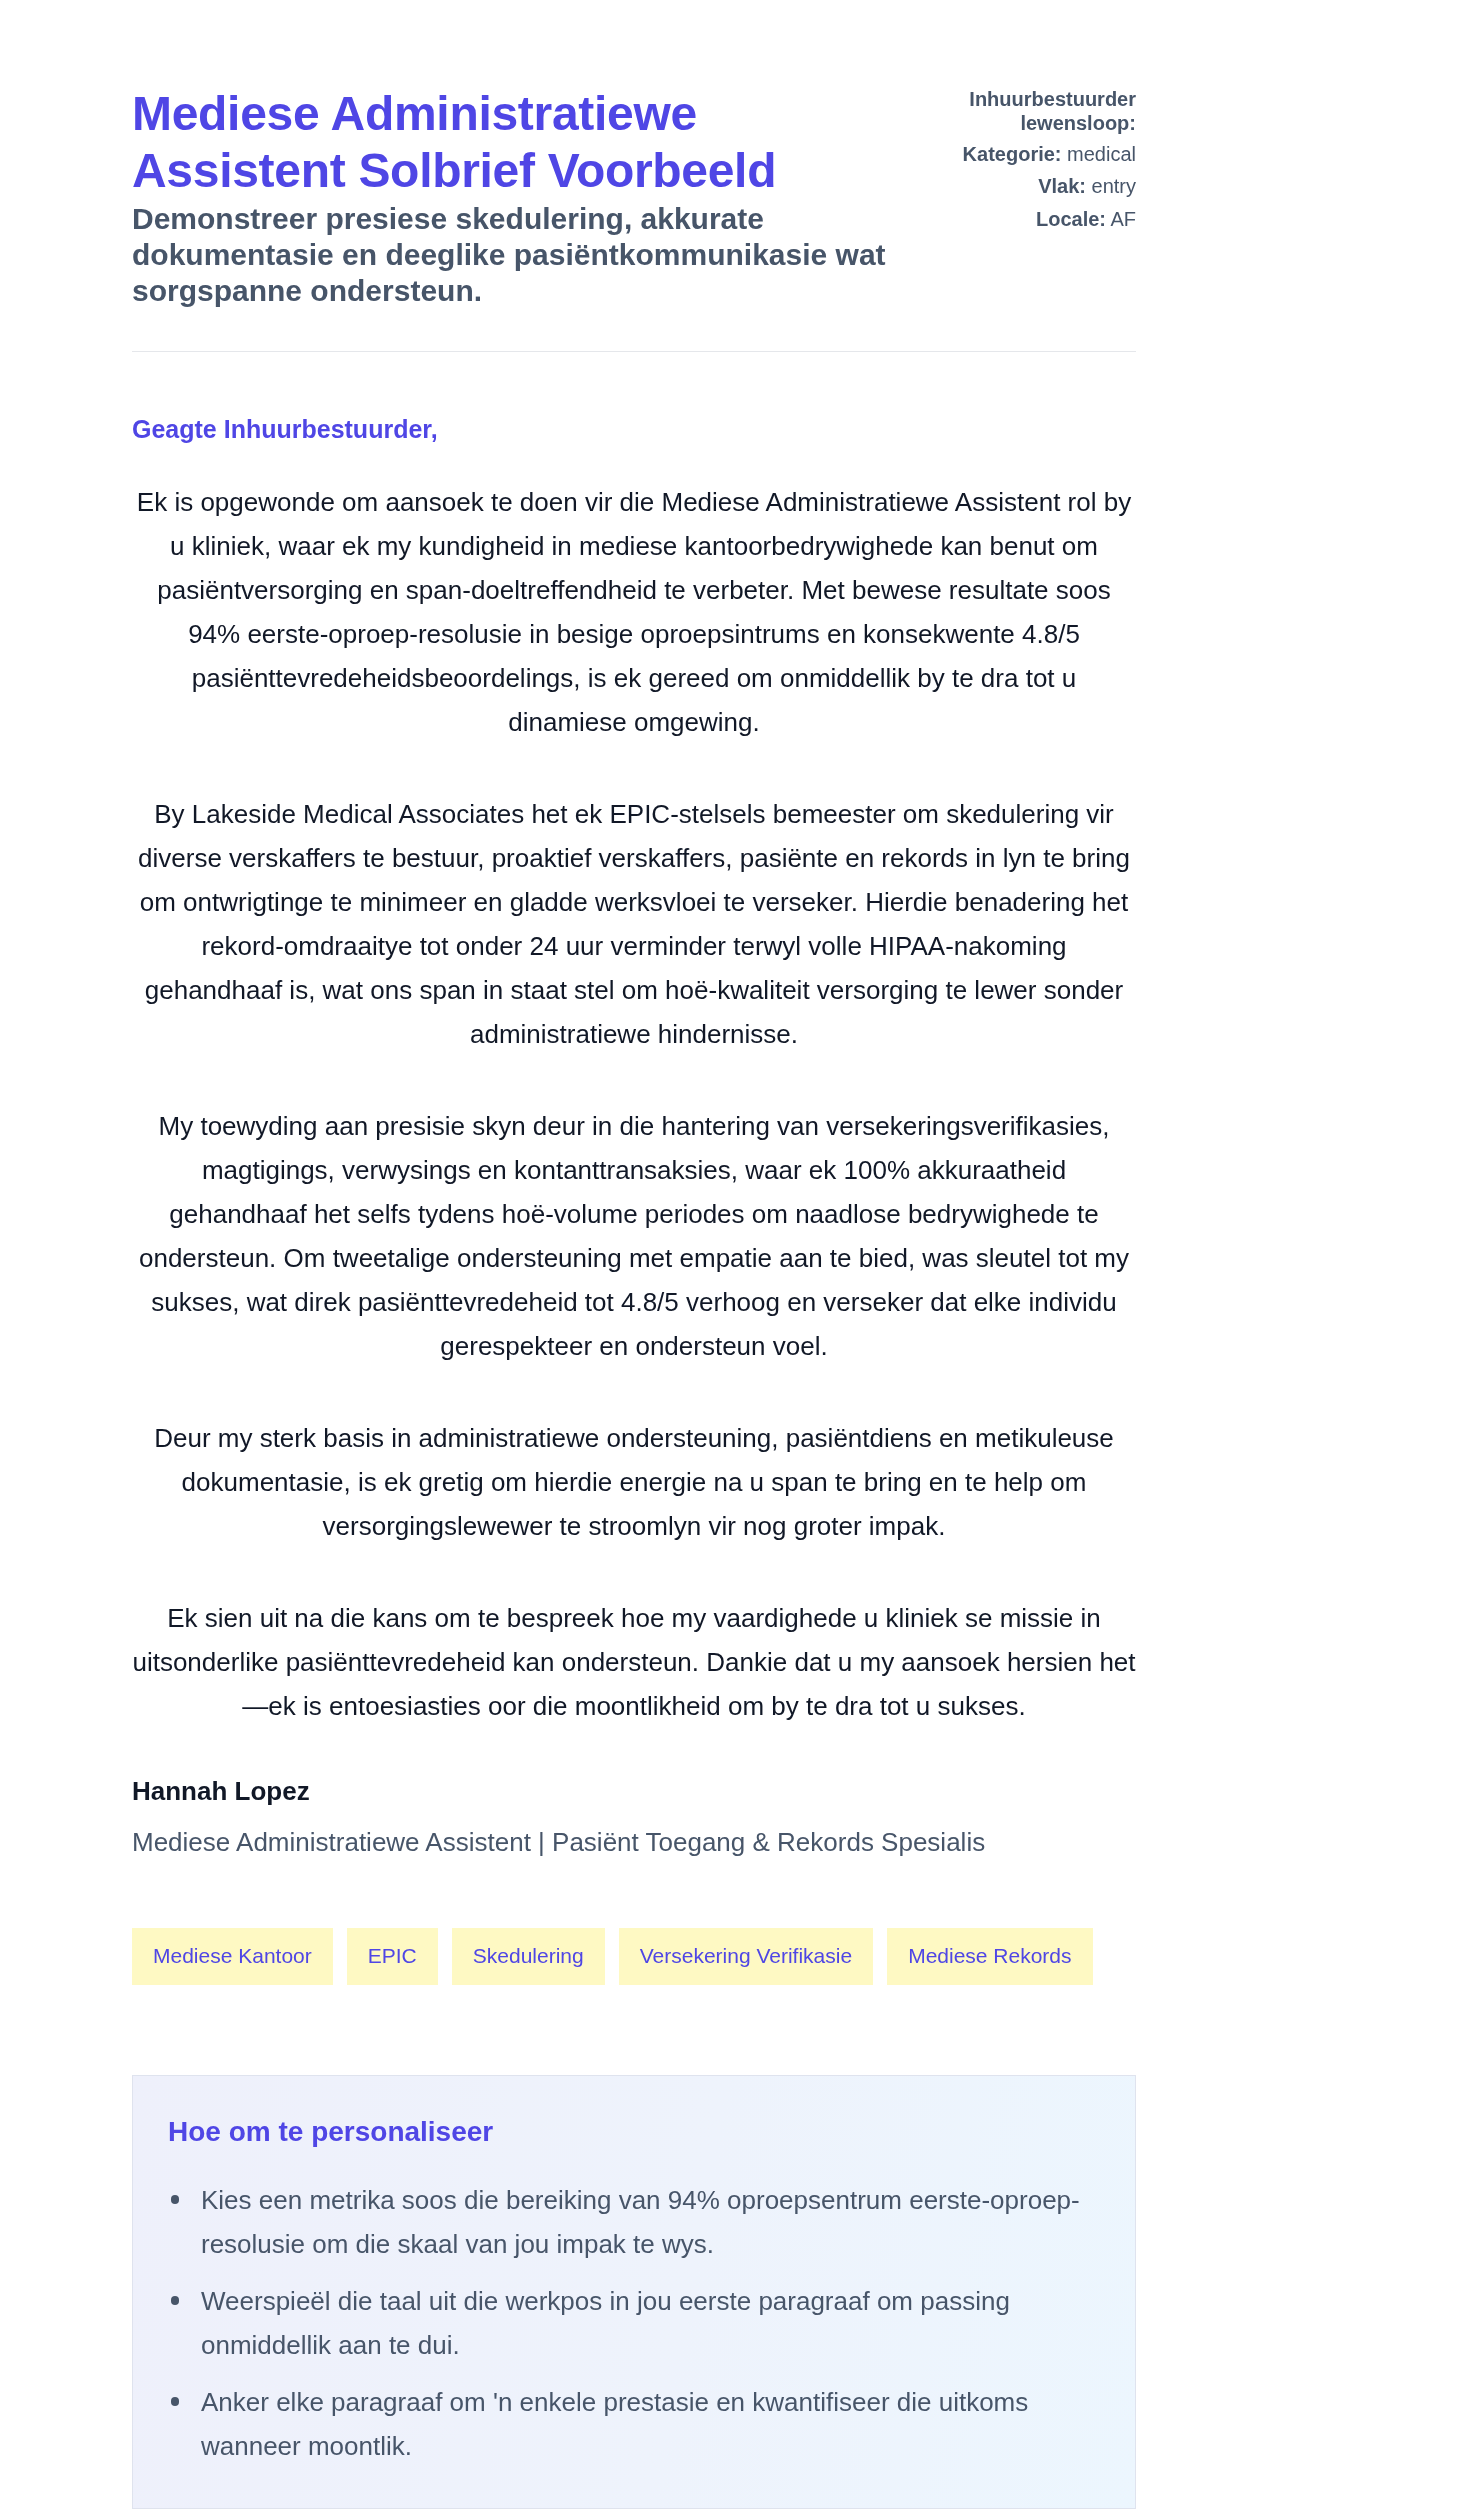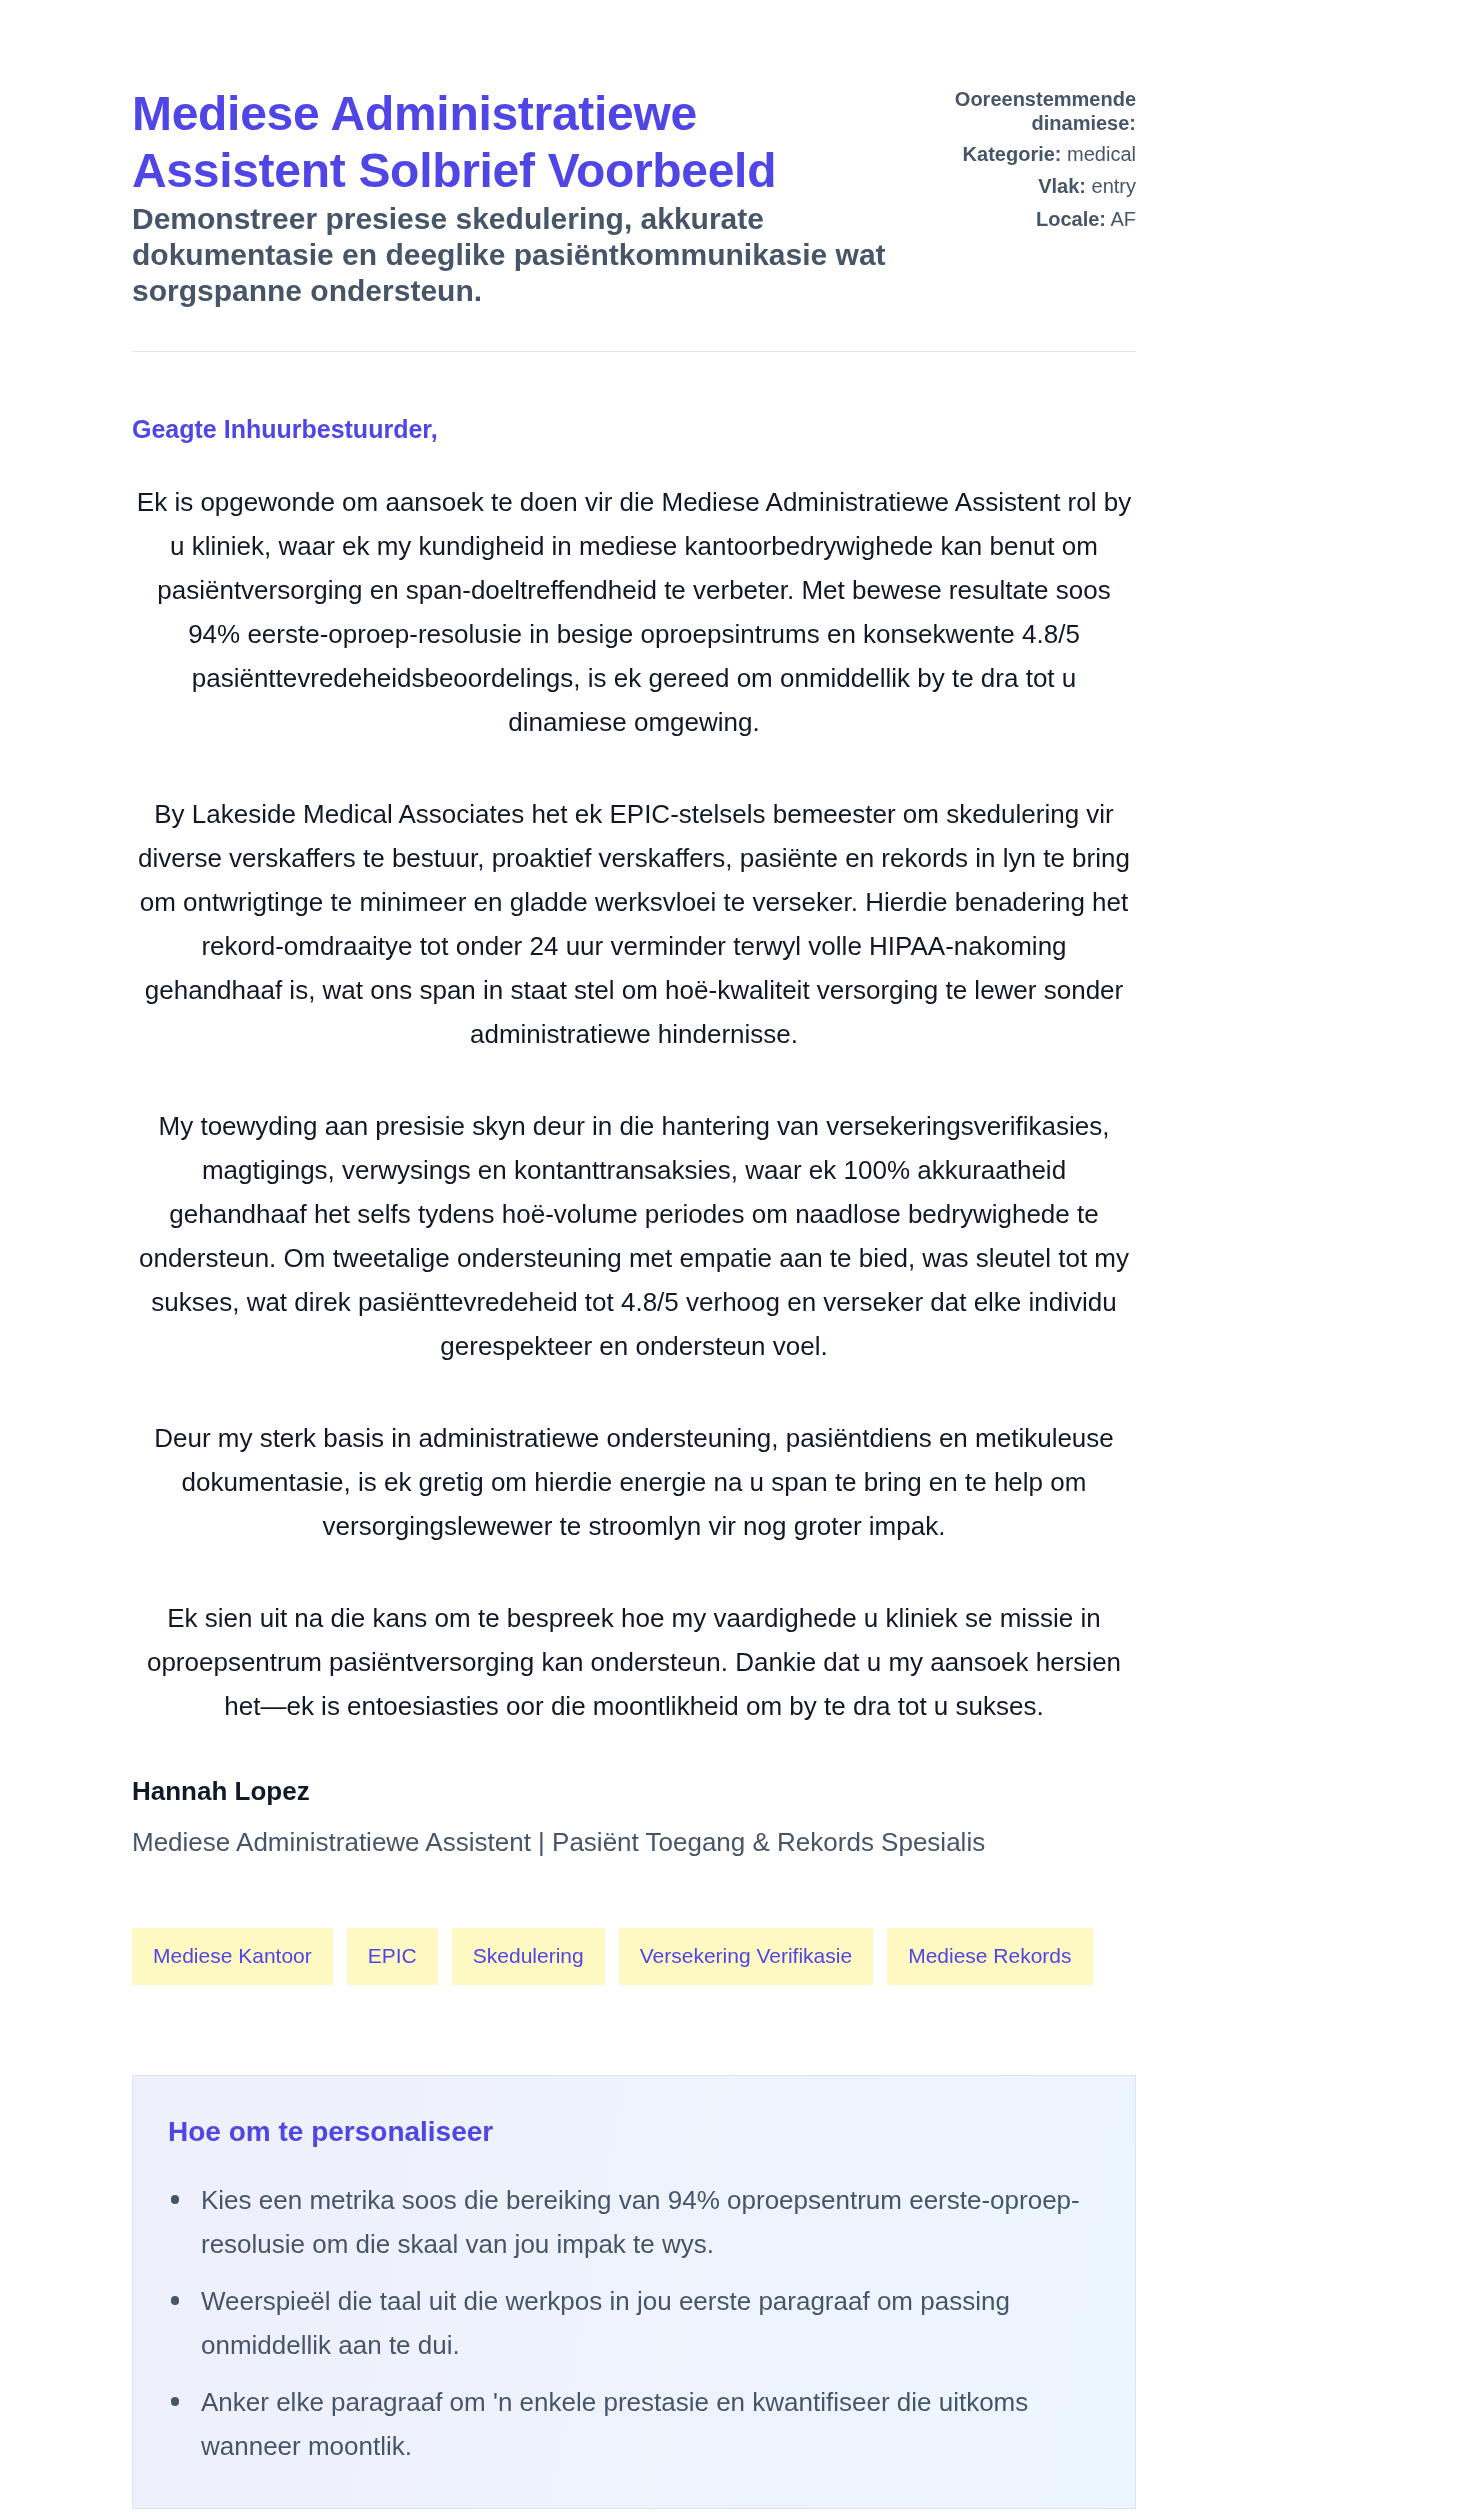--- a/index.html
+++ b/index.html
@@ -131,21 +131,21 @@
 
 <div class="page">
 
   <header class="header">
     <div class="header-left">
       <h1 class="title">Mediese Administratiewe Assistent Solbrief Voorbeeld</h1>
       <div class="subtitle">Demonstreer presiese skedulering, akkurate dokumentasie en deeglike pasiëntkommunikasie wat sorgspanne ondersteun.</div>
     </div>
     <div class="meta">
       <div class="row tight">
-        <b>Ooreenstemmende dinamiese:</b>
+        <b>Inhuurbestuurder lewensloop:</b>
       </div>
       <div class="row">
         <b>Kategorie:</b>
         <span>medical</span>
       </div>
       <div class="row">
         <b>Vlak:</b>
         <span>entry</span>
       </div>
       <div class="row">
@@ -155,21 +155,21 @@
     </div>
   </header>
 
   <section>
     <div class="greeting">Geagte Inhuurbestuurder,</div>
     <div class="letter-body">
       <p>Ek is opgewonde om aansoek te doen vir die Mediese Administratiewe Assistent rol by u kliniek, waar ek my kundigheid in mediese kantoorbedrywighede kan benut om pasiëntversorging en span-doeltreffendheid te verbeter. Met bewese resultate soos 94% eerste-oproep-resolusie in besige oproepsintrums en konsekwente 4.8/5 pasiënttevredeheidsbeoordelings, is ek gereed om onmiddellik by te dra tot u dinamiese omgewing.</p>
       <p>By Lakeside Medical Associates het ek EPIC-stelsels bemeester om skedulering vir diverse verskaffers te bestuur, proaktief verskaffers, pasiënte en rekords in lyn te bring om ontwrigtinge te minimeer en gladde werksvloei te verseker. Hierdie benadering het rekord-omdraaitye tot onder 24 uur verminder terwyl volle HIPAA-nakoming gehandhaaf is, wat ons span in staat stel om hoë-kwaliteit versorging te lewer sonder administratiewe hindernisse.</p>
       <p>My toewyding aan presisie skyn deur in die hantering van versekeringsverifikasies, magtigings, verwysings en kontanttransaksies, waar ek 100% akkuraatheid gehandhaaf het selfs tydens hoë-volume periodes om naadlose bedrywighede te ondersteun. Om tweetalige ondersteuning met empatie aan te bied, was sleutel tot my sukses, wat direk pasiënttevredeheid tot 4.8/5 verhoog en verseker dat elke individu gerespekteer en ondersteun voel.</p>
       <p>Deur my sterk basis in administratiewe ondersteuning, pasiëntdiens en metikuleuse dokumentasie, is ek gretig om hierdie energie na u span te bring en te help om versorgingslewewer te stroomlyn vir nog groter impak.</p>
-      <p>Ek sien uit na die kans om te bespreek hoe my vaardighede u kliniek se missie in oproepsentrum pasiëntversorging kan ondersteun. Dankie dat u my aansoek hersien het—ek is entoesiasties oor die moontlikheid om by te dra tot u sukses.</p>
+      <p>Ek sien uit na die kans om te bespreek hoe my vaardighede u kliniek se missie in uitsonderlike pasiënttevredeheid kan ondersteun. Dankie dat u my aansoek hersien het—ek is entoesiasties oor die moontlikheid om by te dra tot u sukses.</p>
     </div>
   </section>
 
   <section class="signature">
     <div class="sig-name">Hannah Lopez</div>
     <div class="sig-title">Mediese Administratiewe Assistent | Pasiënt Toegang &amp; Rekords Spesialis</div>
   </section>
 
   <div class="tags">
     <span class="tag">Mediese Kantoor</span>

